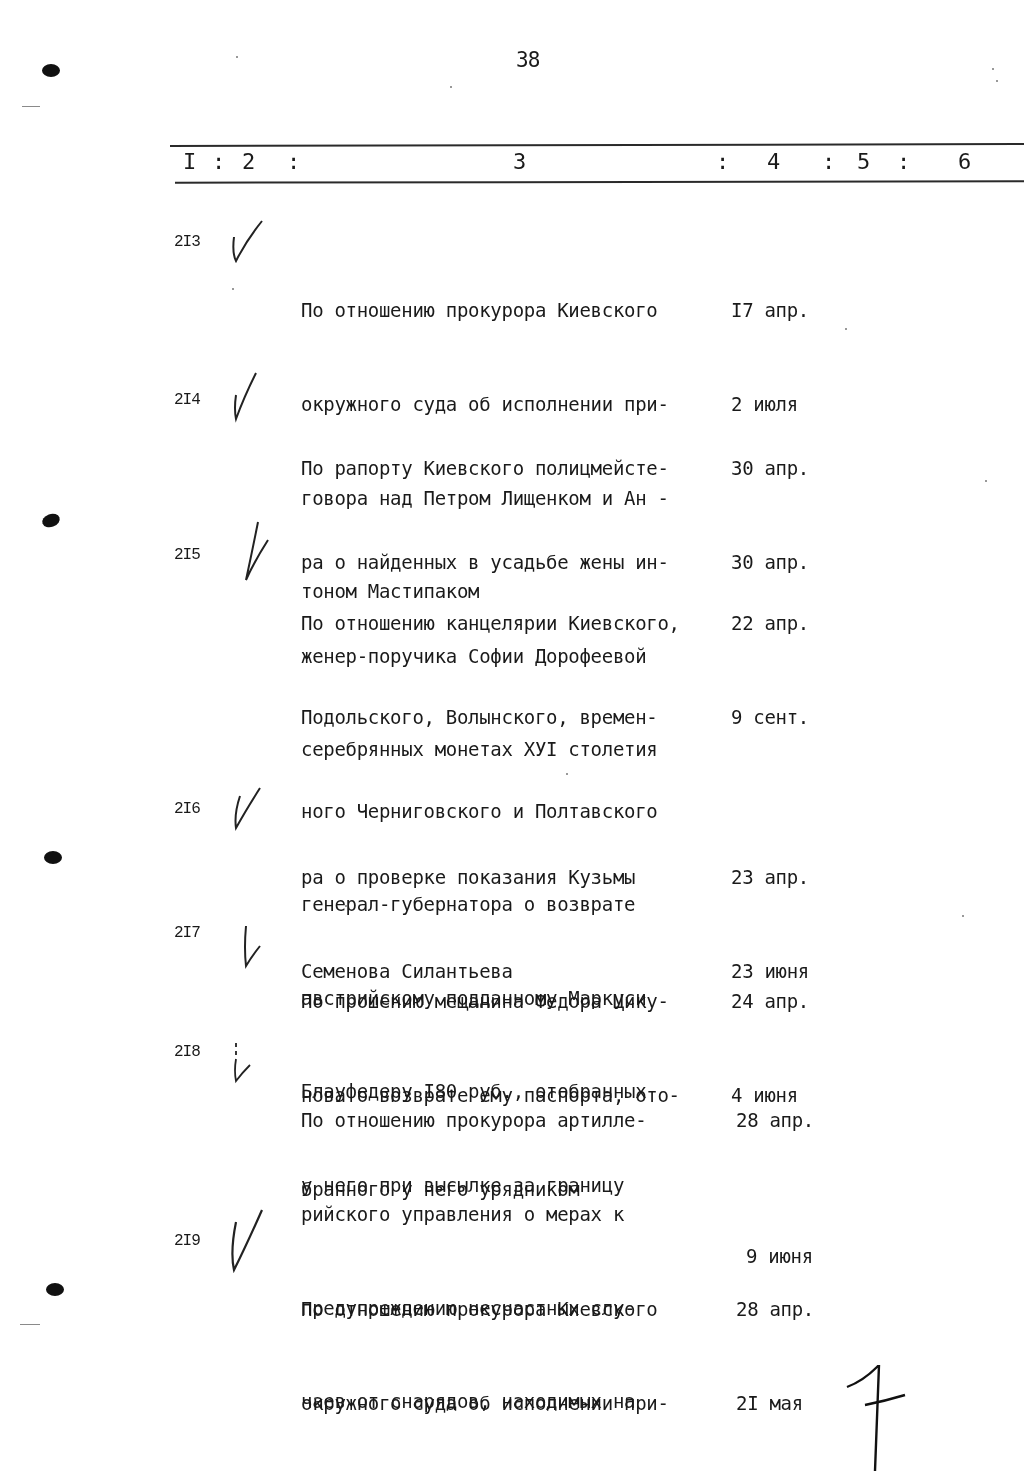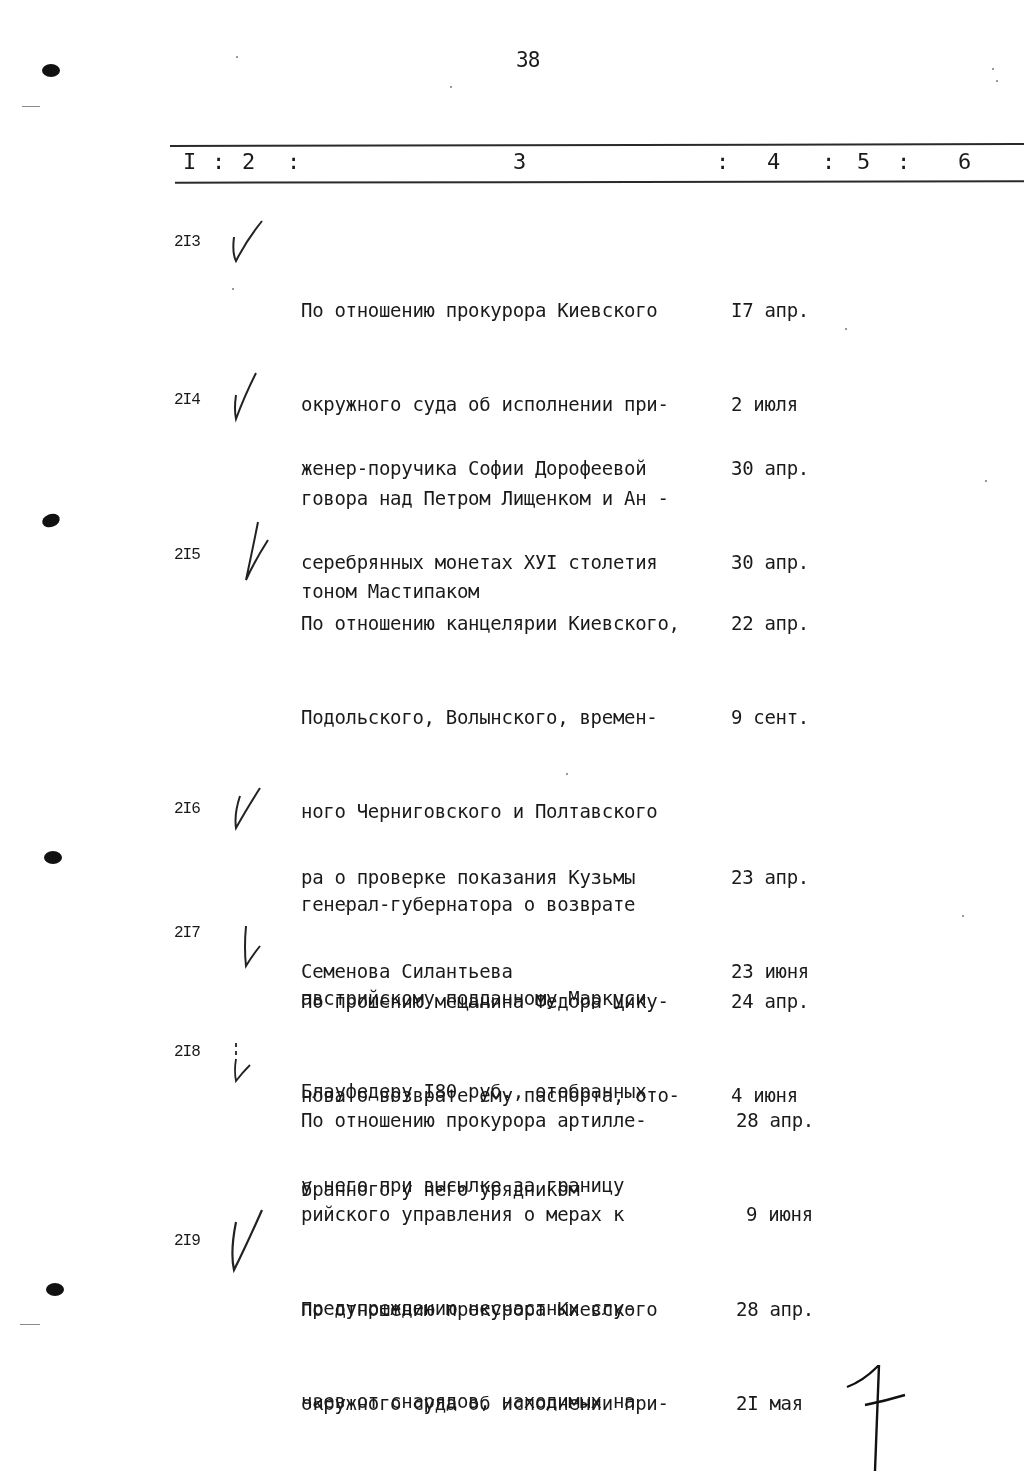--- a/index.html
+++ b/index.html
@@ -156,20 +156,22 @@
 </div>
 
 <div class="entry" style="top:391px;">
   <span class="entry-num">2I4</span>
   <span class="check" style="left:226px; top:-18px;">
     <svg viewBox="0 0 40 50">
         <path d="M10 22 Q8 36 10 46 Q18 24 30 0" fill="none" stroke="#222" stroke-width="2"></path>
       </svg>
   </span>
   <div class="entry-text">
+    <div>По рапорту Киевского полицмейсте-</div>
+    <div>ра о найденных в усадьбе жены ин-</div>
     <div>женер-поручика Софии Дорофеевой</div>
     <div>серебрянных монетах ХУI столетия</div>
   </div>
   <div class="entry-dates">
     <span class="d">30 апр.</span>
     <span class="d">30 апр.</span>
   </div>
 </div>
 
 <div class="entry" style="top:546px;">
@@ -238,21 +240,21 @@
   </span>
   <div class="entry-text">
     <div>По отношению прокурора артилле-</div>
     <div>рийского управления о мерах к</div>
     <div>предупреждению несчастных слу-</div>
     <div>чаев от снарядов, находимых на</div>
     
   </div>
   <div class="entry-dates" style="left:736px;">
     <span class="d">28 апр.</span>
-    <span class="d" style="padding-left:10px;">9 июня</span>
+    <span class="d" style="padding-left:10px;margin-top:42px;">9 июня</span>
   </div>
 </div>
 
 <div class="entry" style="top:1232px;">
   <span class="entry-num">2I9</span>
   <span class="check" style="left:228px; top:-24px; height:70px;">
     <svg viewBox="0 0 40 70">
         <path d="M8 14 Q2 44 6 62 Q18 38 34 2" fill="none" stroke="#222" stroke-width="2.2"></path>
       </svg>
   </span>

